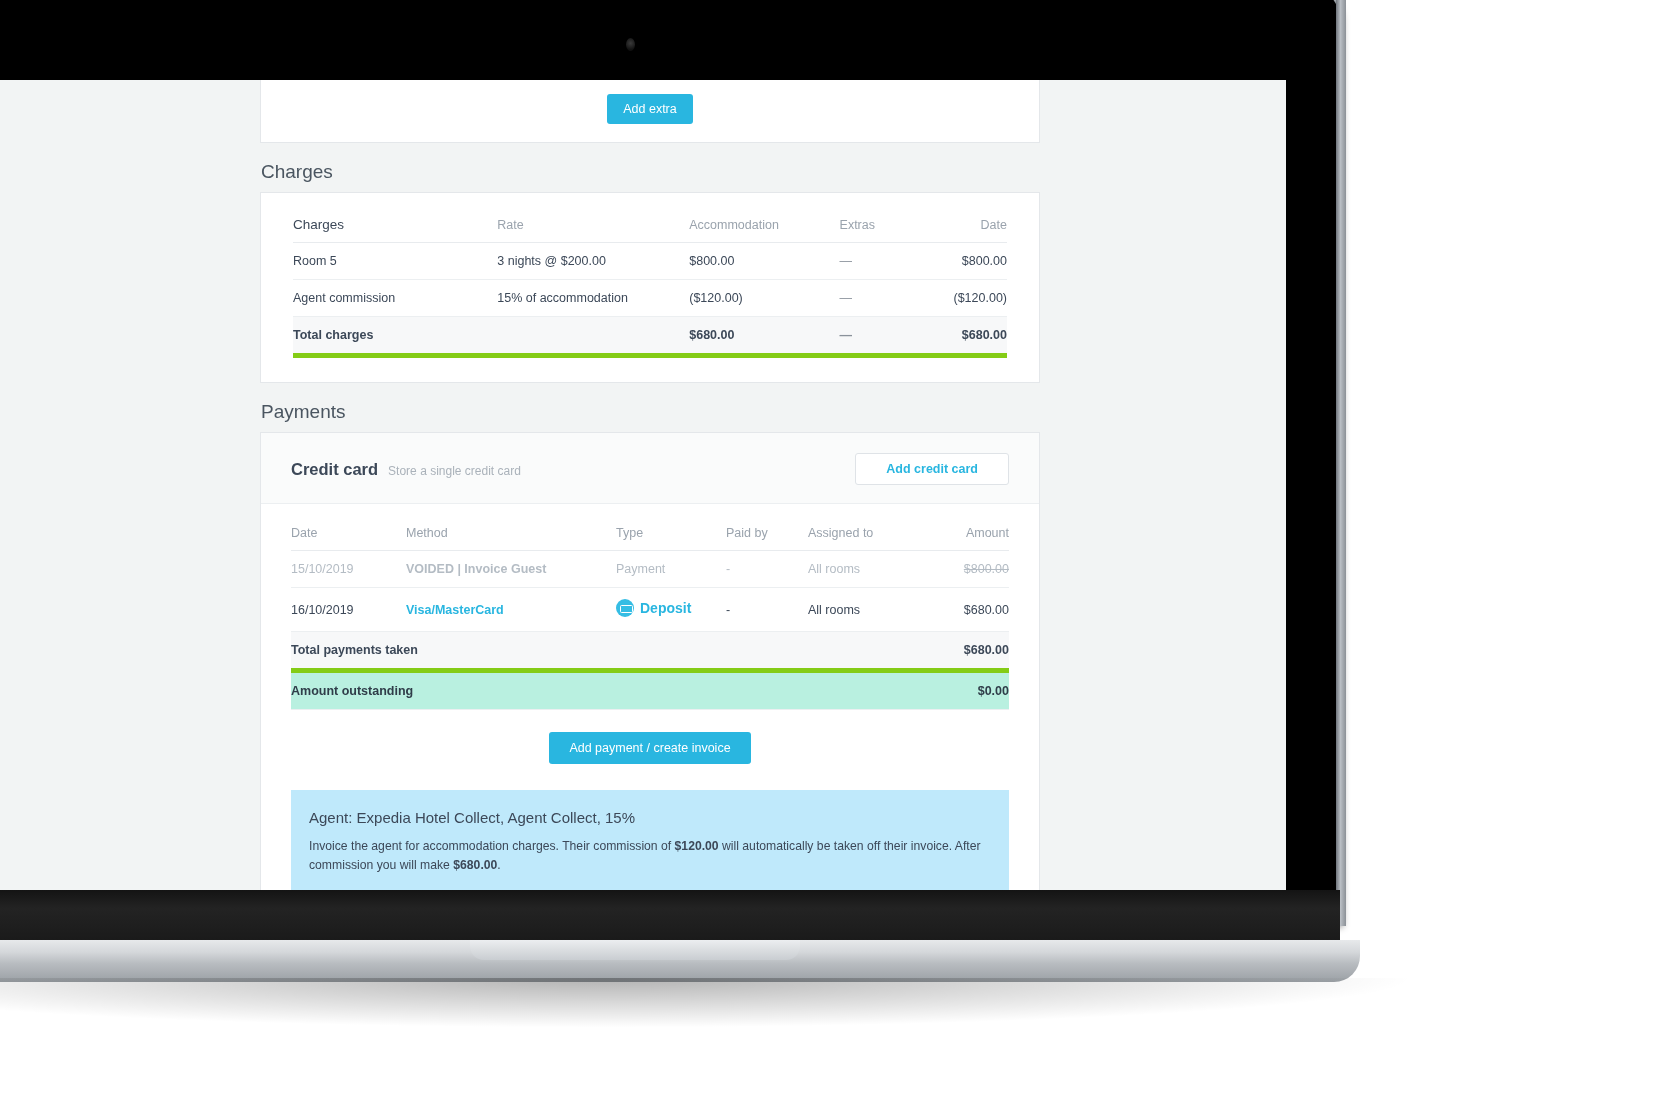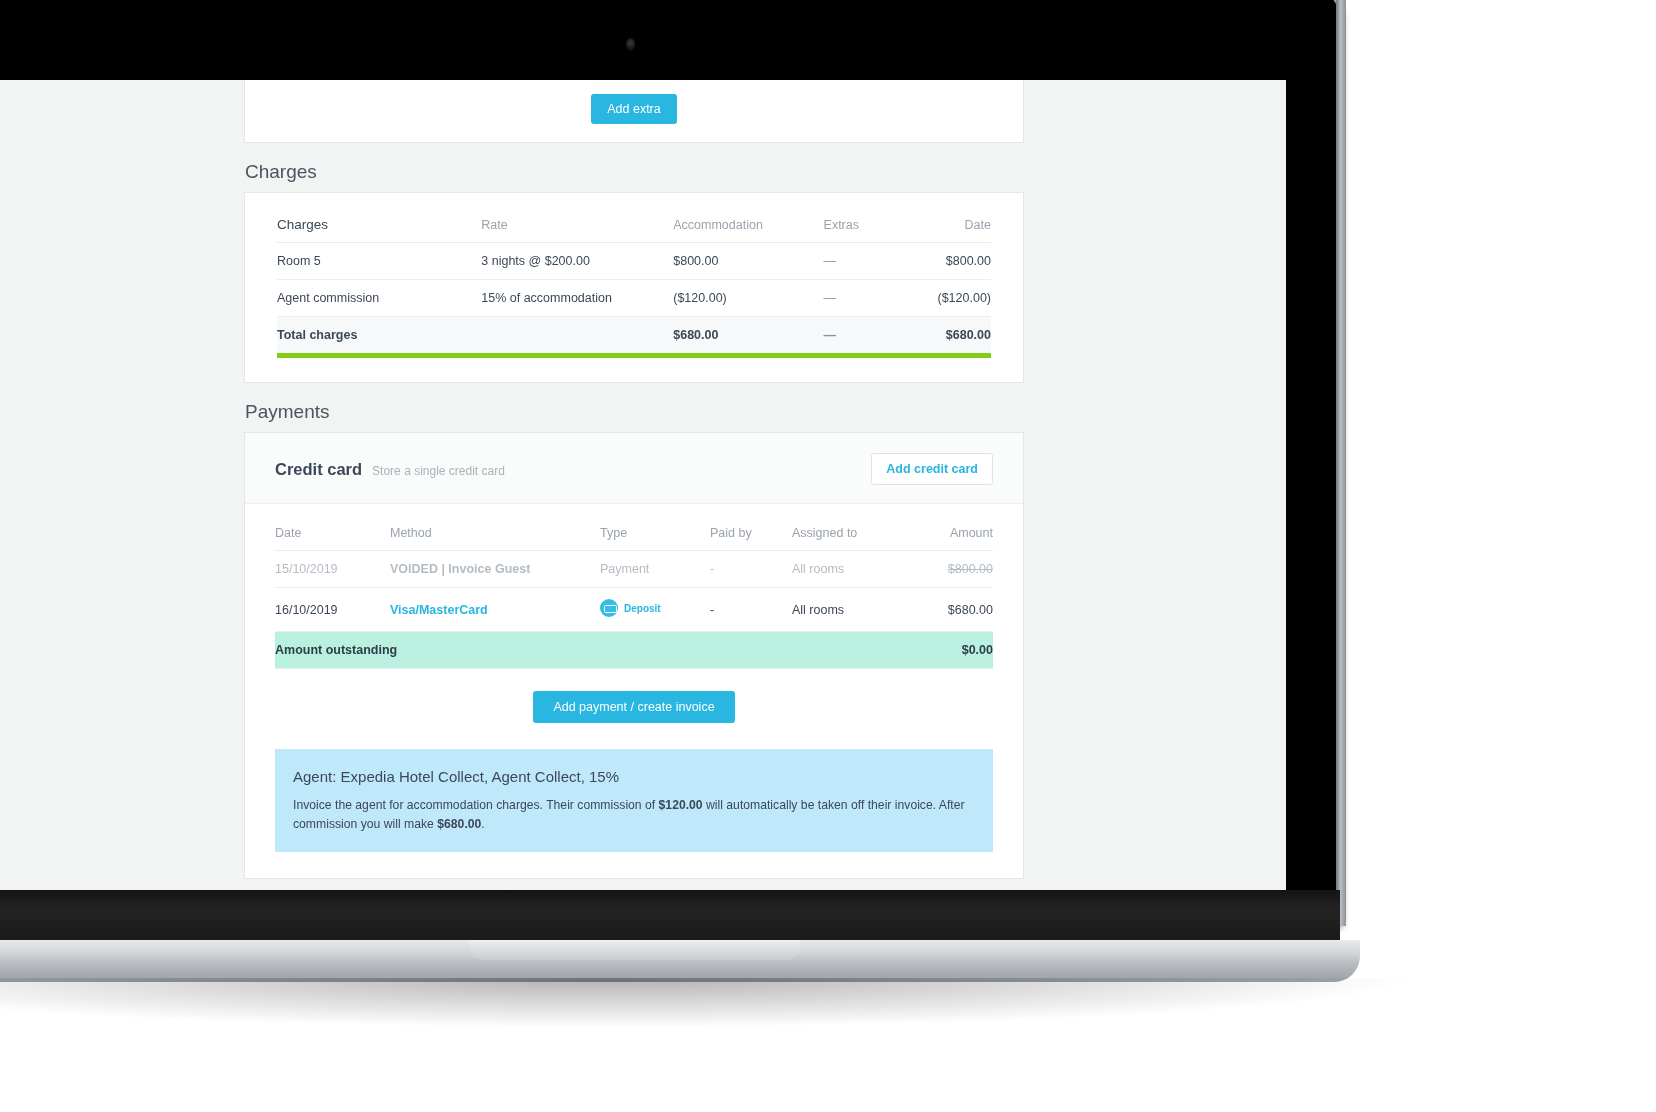--- a/index.html
+++ b/index.html
@@ -60,21 +60,21 @@
     border-bottom-left-radius: 14px; border-bottom-right-radius: 14px;
   }
   .base-shadow {
     position: absolute; left: -60px; top: 978px;
     width: 1480px; height: 50px;
     background: radial-gradient(ellipse at 45% 0%, rgba(0,0,0,.30), rgba(0,0,0,0) 70%);
   }
 
   
   .page {
-    position: absolute; left: 284px; top: 0px;
+    position: absolute; left: 300px; top: 0px;
     width: 780px;
     font-size: 13px; color: #3c4858;
   }
 
   .card {
     background:#fff;
     border:1px solid #e4e7ea;
   }
 
   .panel-top {
@@ -89,21 +89,21 @@
     border:none; cursor:pointer;
     font-family:"Liberation Sans", sans-serif;
     font-size:12.5px;
     border-radius:3px;
     padding: 8px 16px;
     color:#fff;
   }
   .btn-cyan { background:#29b6e0; }
   .btn-ghost {
     background:#fff; color:#9aa3ad; border:1px solid #dfe3e7;
-    padding:8px 14px;
+    padding:8px 30px;
   }
 
   .section-title {
     font-size:19px; font-weight:400; color:#4a5560;
     margin: 18px 0 9px 1px;
   }
 
   
   table { width:100%; border-collapse:collapse; }
   thead th {
@@ -135,21 +135,21 @@
   .pay-header h3 { font-size:16.5px; font-weight:bold; color:#3c4858; }
   .pay-header .sub { font-size:12px; color:#aab2ba; margin-left:10px; }
   .pay-header .grp { display:flex; align-items:baseline; }
 
   .pay-body { padding: 16px 30px 26px 30px; background:#fff; }
 
   .center-btn-wrap { text-align:center; margin: 22px 0 4px 0; }
 
   .badge-pill {
     display:inline-flex; align-items:center; gap:6px;
-    color:#29b6e0; font-weight:bold; font-size:10px;
+    color:#29b6e0; font-weight:bold; font-size:14px;
   }
   .badge-circle {
     width:18px; height:18px; border-radius:50%;
     background:#35bde4; display:inline-block;
     position:relative;
   }
   .badge-circle::after {
     content:""; position:absolute; left:3.5px; top:6px;
     width:11px; height:6px; border:1.4px solid #fff; border-radius:1.5px;
   }
@@ -263,20 +263,24 @@
                 <td>
                   <span class="badge-pill">
                     <span class="badge-circle"></span>
                     <span>Deposit</span>
                   </span>
                 </td>
                 <td>-</td>
                 <td>All rooms</td>
                 <td class="num">$680.00</td>
               </tr>
+              <tr class="row-total">
+                <td colspan="5">Total payments taken</td>
+                <td class="num">$680.00</td>
+              </tr>
               <tr class="row-outstanding">
                 <td colspan="5">Amount outstanding</td>
                 <td class="num">$0.00</td>
               </tr>
             </tbody>
           </table>
 
           <div class="center-btn-wrap">
             <button class="btn btn-cyan" style="padding:9px 20px">Add payment / create invoice</button>
           </div>

